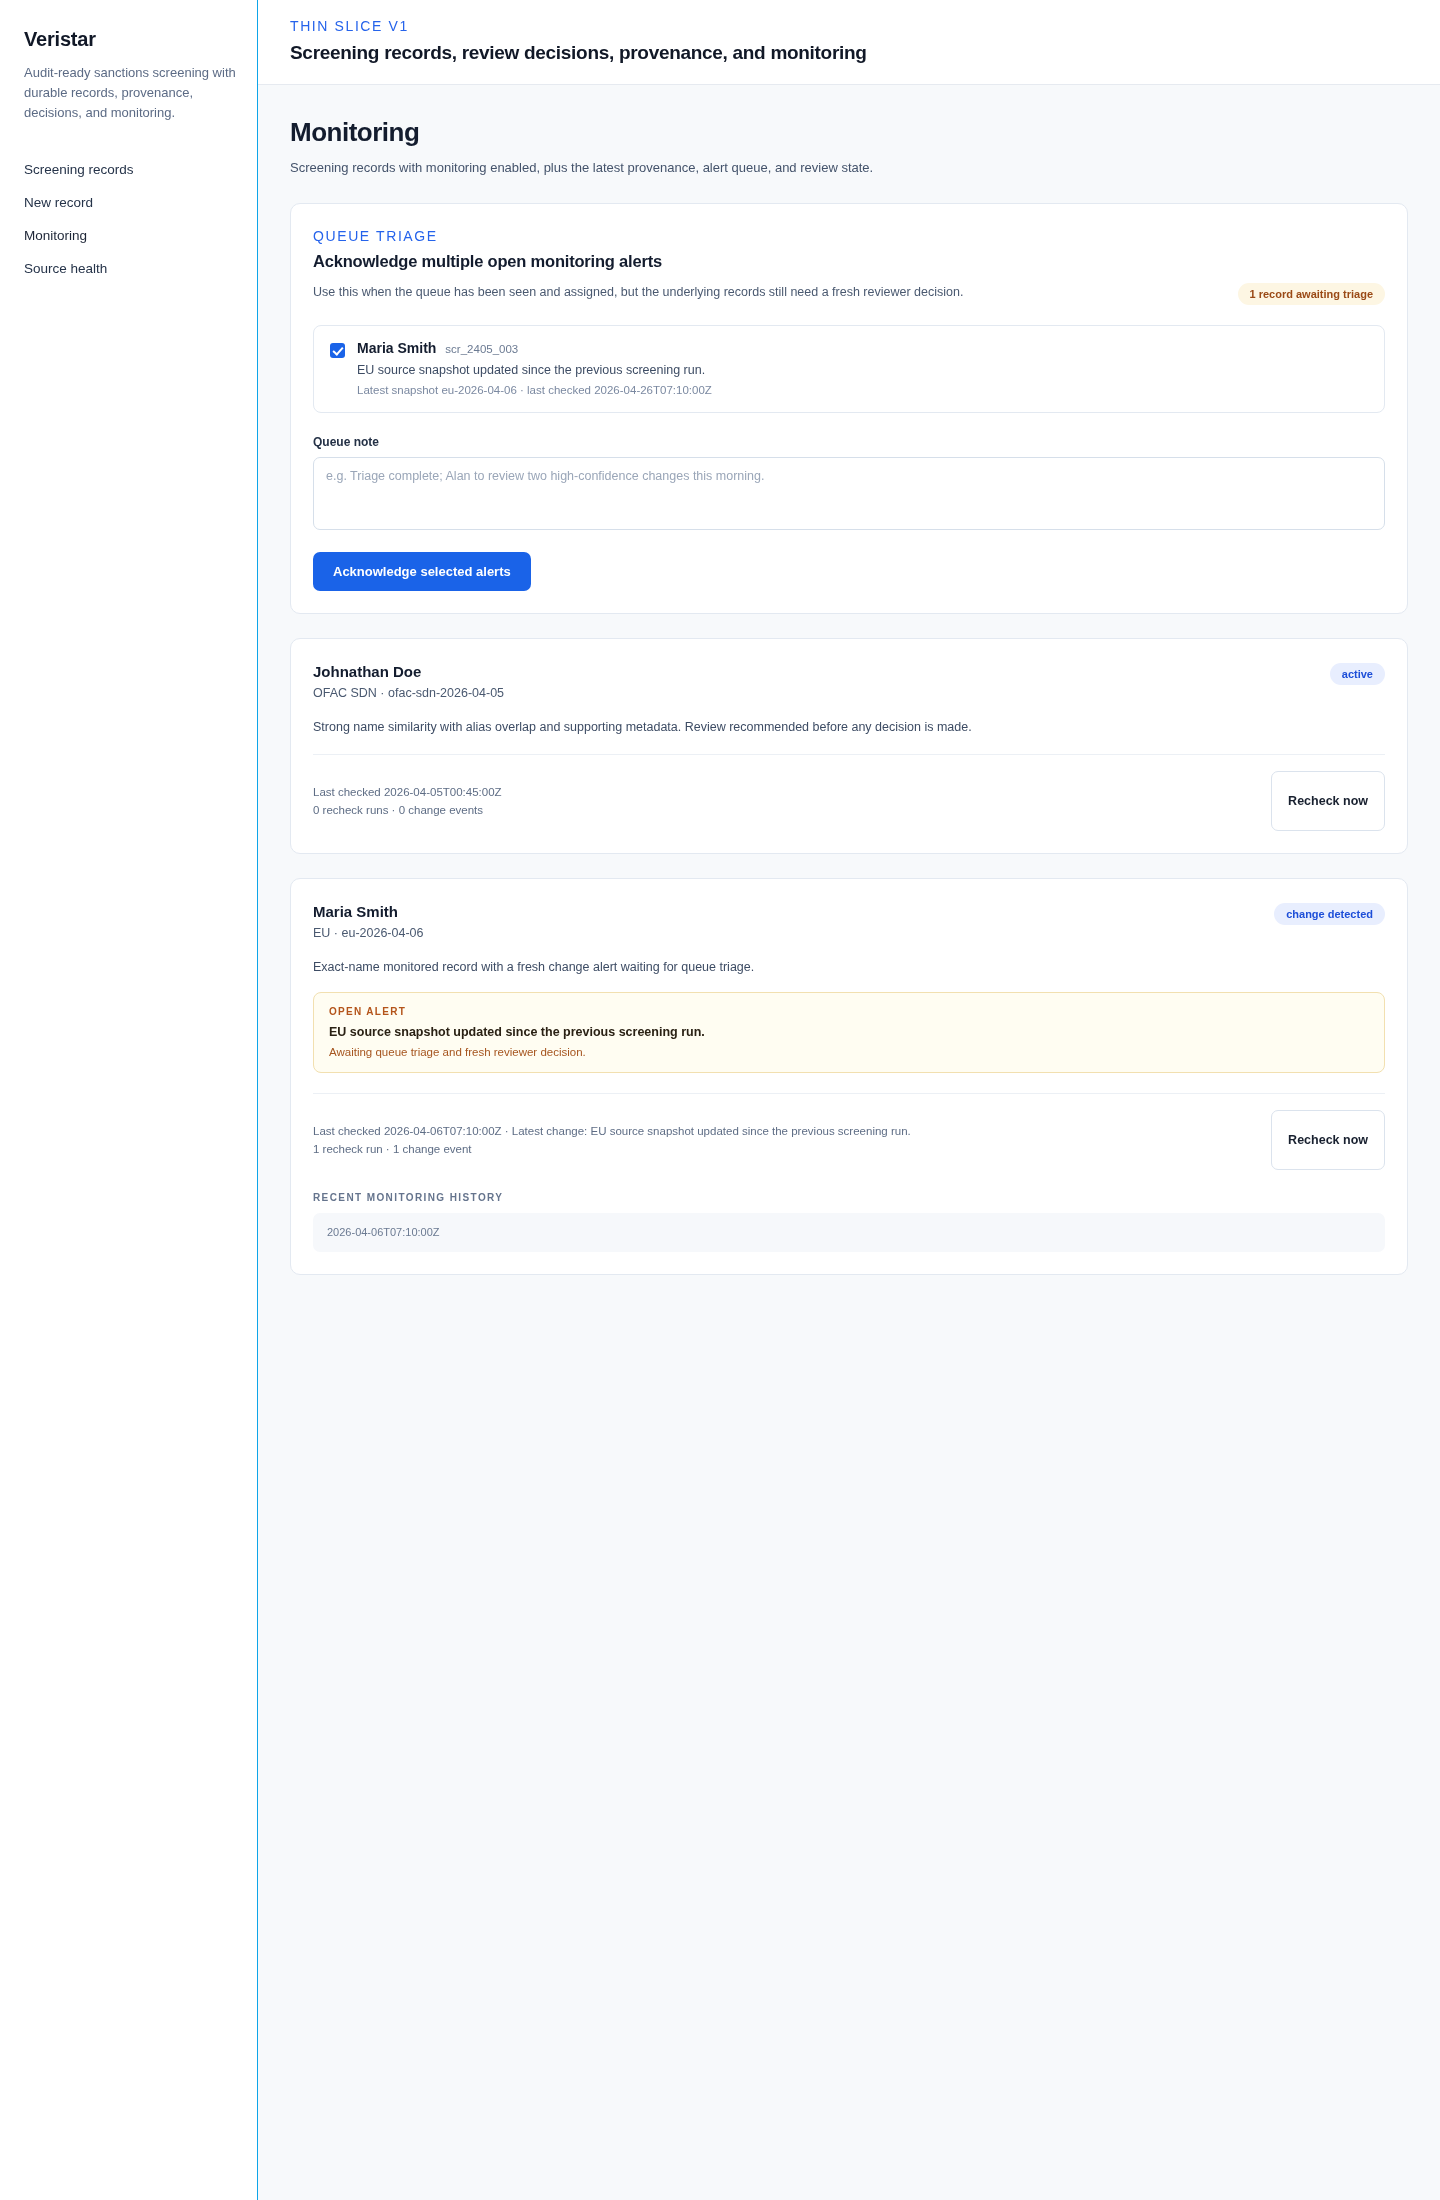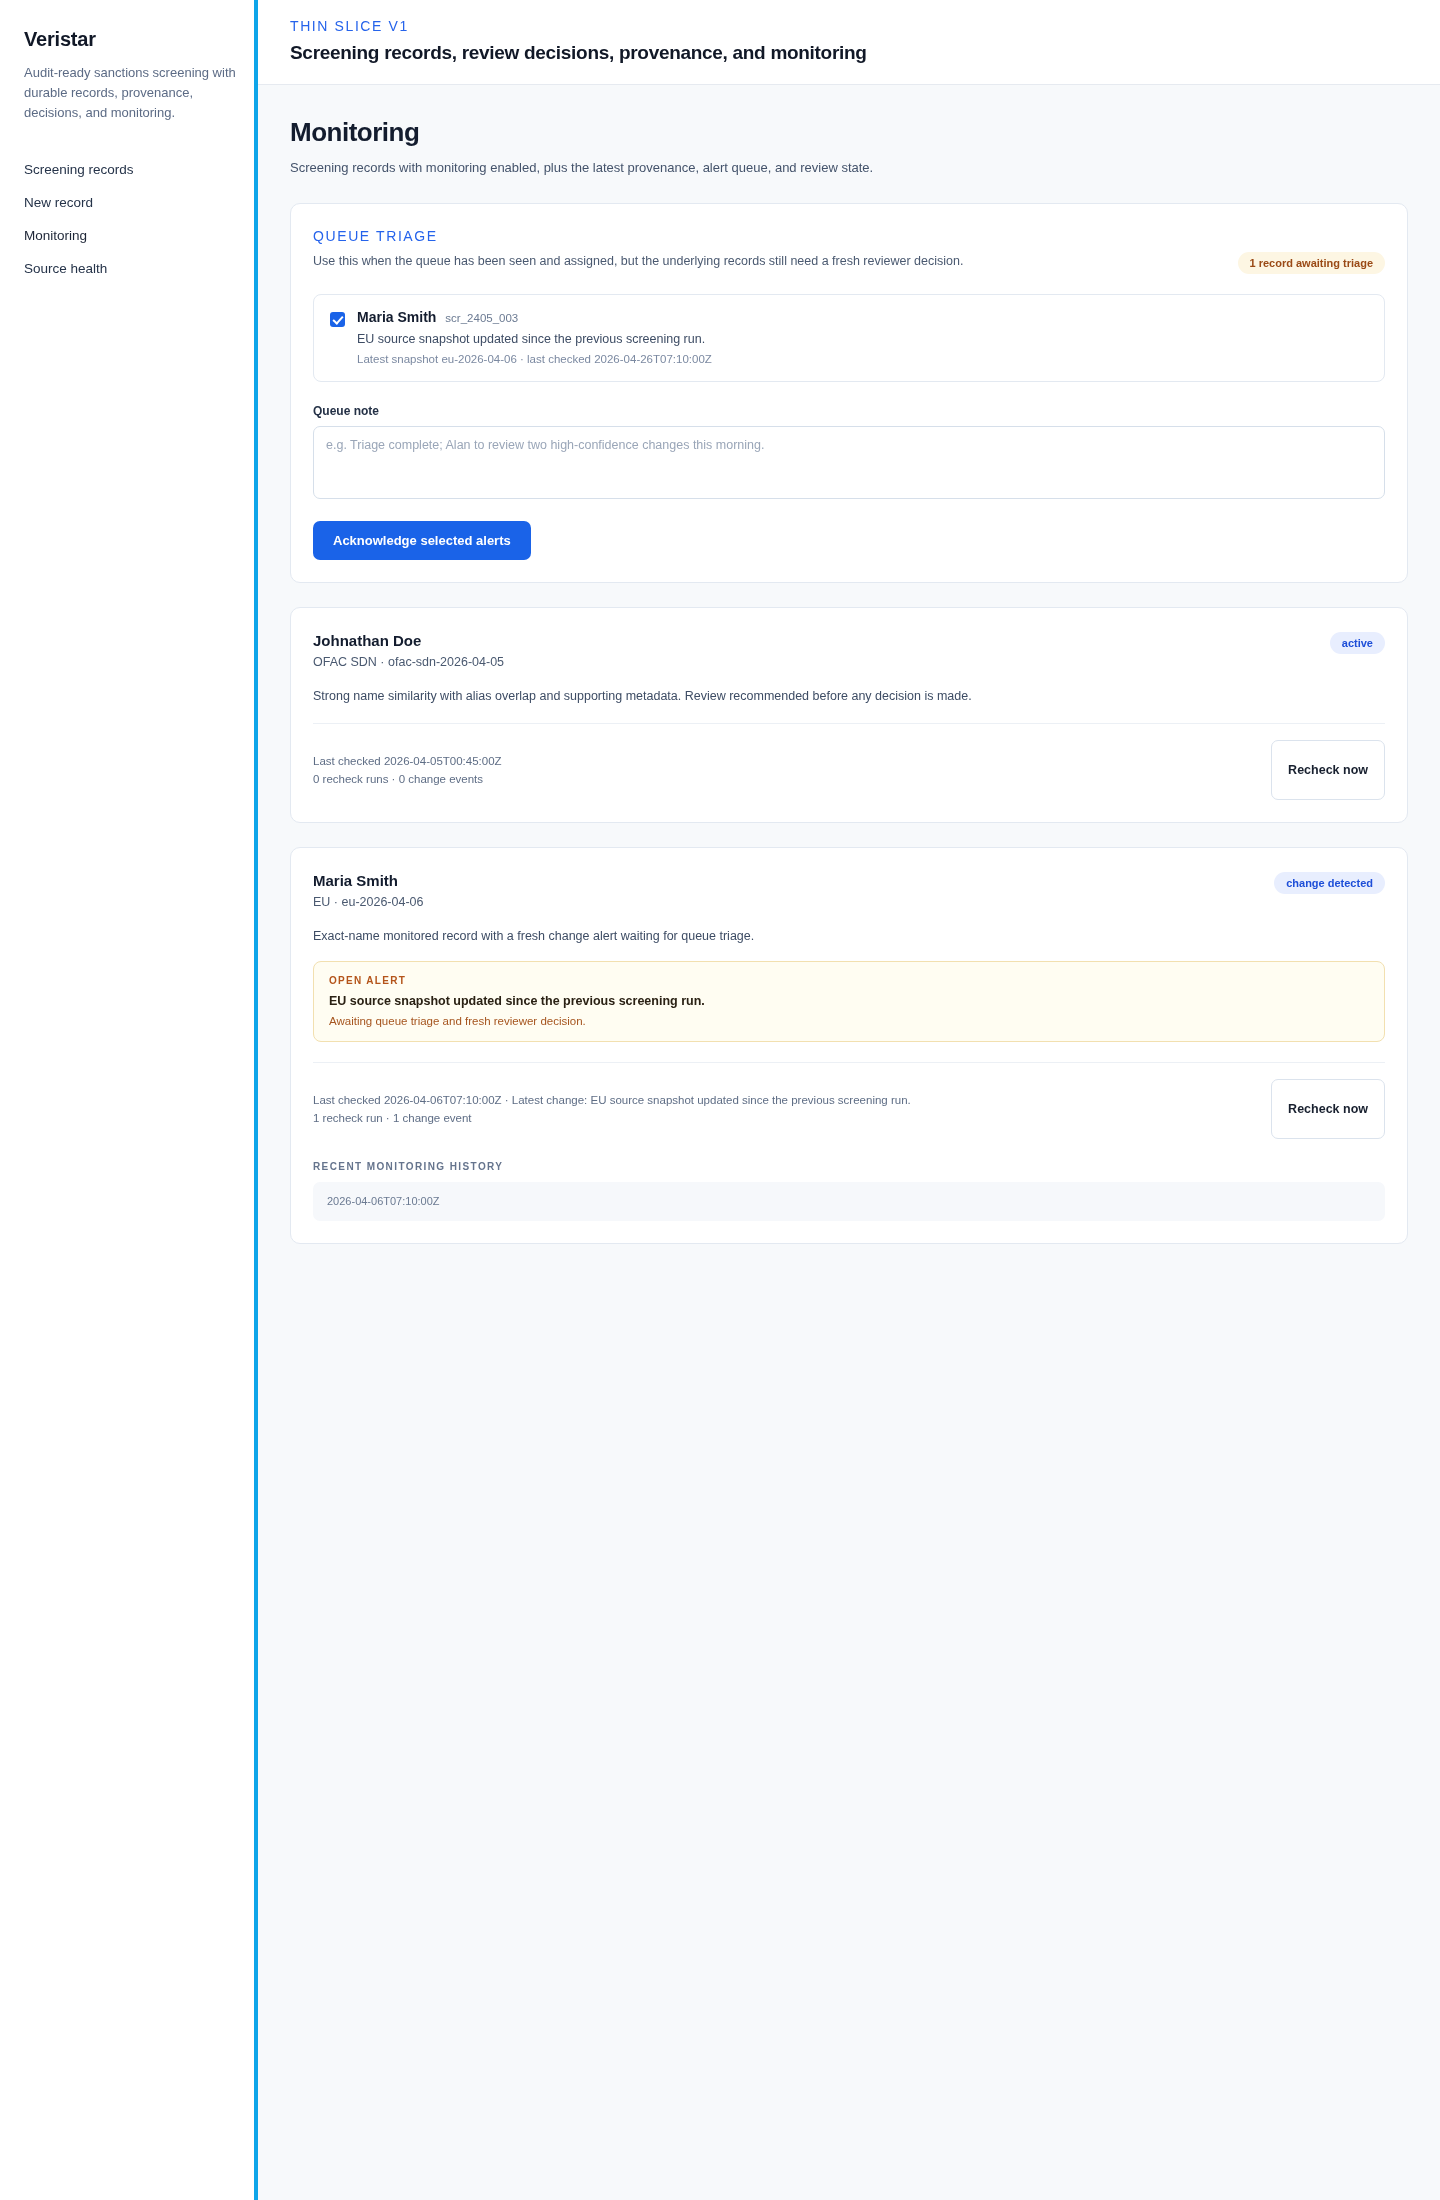--- a/index.html
+++ b/index.html
@@ -16,21 +16,21 @@
     width: 1440px;
     min-height: 2200px;
     align-items: stretch;
   }
 
   
   .sidebar {
     width: 258px;
     flex: 0 0 258px;
     background: #ffffff;
-    border-right: 4px solid #0ea5e9;
+    border-right: 1px solid #0ea5e9;
     padding: 28px 7px 24px 24px;
   }
   .brand {
     font-size: 20px;
     font-weight: bold;
     color: #111827;
     letter-spacing: -0.2px;
     margin-bottom: 12px;
   }
   .brand-tagline {
@@ -310,20 +310,21 @@
     </header>
 
     <div class="content">
 
       <h2 class="page-title">Monitoring</h2>
       <p class="page-sub">Screening records with monitoring enabled, plus the latest provenance, alert queue, and review state.</p>
 
       <section class="card">
         <div class="card-pad">
           <div class="eyebrow">QUEUE TRIAGE</div>
+          <div class="triage-title">Acknowledge multiple open monitoring alerts</div>
 
           <div class="triage-head-row">
             <div class="triage-desc">Use this when the queue has been seen and assigned, but the underlying records still need a fresh reviewer decision.</div>
             <span class="pill pill-amber">1 record awaiting triage</span>
           </div>
 
           <div class="alert-row">
             <span class="cb"></span>
             <div>
               <div class="alert-name-line">

